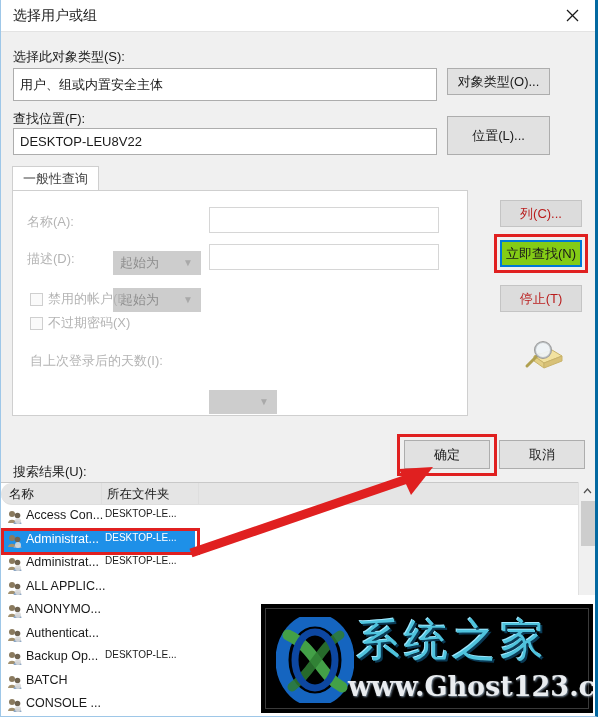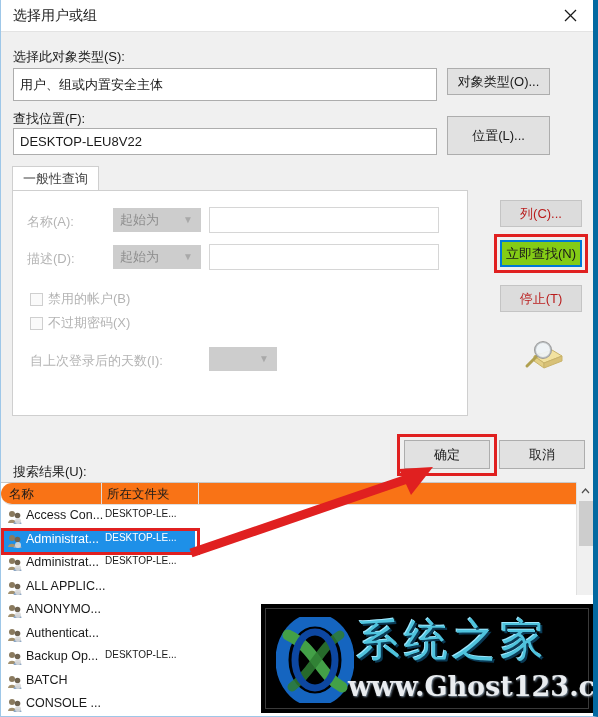--- a/index.html
+++ b/index.html
@@ -8,21 +8,21 @@
     width: 598px; height: 717px;
     overflow: hidden;
     background: #ffffff;
     font-family: "Liberation Sans", "DejaVu Sans", sans-serif;
   }
   #dialog {
     position: relative;
     width: 598px; height: 717px;
     background: #f0f0f0;
     border-left: 1px solid #9ec7e8;
-    border-right: 5px solid #0369a1;
+    border-right: 3px solid #0369a1;
     border-bottom: 1px solid #9ec7e8;
     overflow: hidden;
   }
   
   #titlebar {
     position: absolute; left: 0; top: 0;
     width: 100%; height: 32px;
     background: #ffffff;
     border-bottom: 1px solid #e3e3e3;
   }
@@ -103,20 +103,21 @@
   .dropdown {
     position: absolute;
     height: 24px;
     background: #cdcdcd;
     border: 1px solid #cdcdcd;
     font-size: 13px;
     color: #8d8d8d;
     display: flex; align-items: center;
     padding: 8px 6px;
     white-space: nowrap;
+    margin-top: 43px;
   }
   .dropdown .chev {
     position: absolute; right: 7px; top: 50%;
     transform: translateY(-50%);
     color: #a9a9a9; font-size: 10px; line-height: 1;
   }
   .inner-textbox {
     position: absolute;
     height: 26px;
     background: #ffffff;
@@ -156,21 +157,21 @@
     position: absolute;
     left: 0; top: 482px;
     width: 598px; height: 235px;
     background: #ffffff;
     border-top: 1px solid #c8c8c8;
     overflow: hidden;
   }
   #list-header {
     position: relative;
     height: 22px;
-    background: #f97316;
+    background: #e5e5e5;
     border-bottom: 1px solid #dedede;
     border-radius: 11px;
   }
   .hdr-cell {
     position: absolute; top: 3px;
     font-size: 12.5px; color: #1a1a1a;
     white-space: nowrap;
     cursor: pointer;
   }
   .hdr-div {

